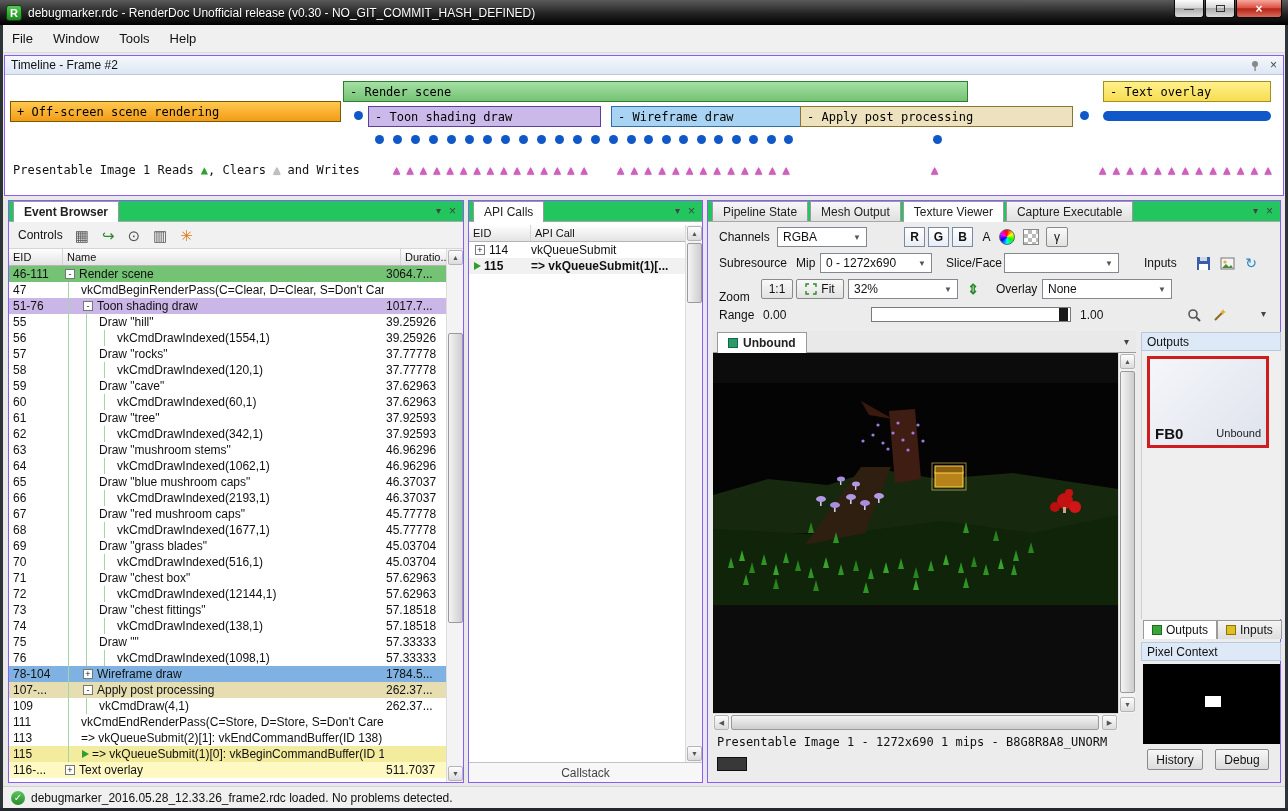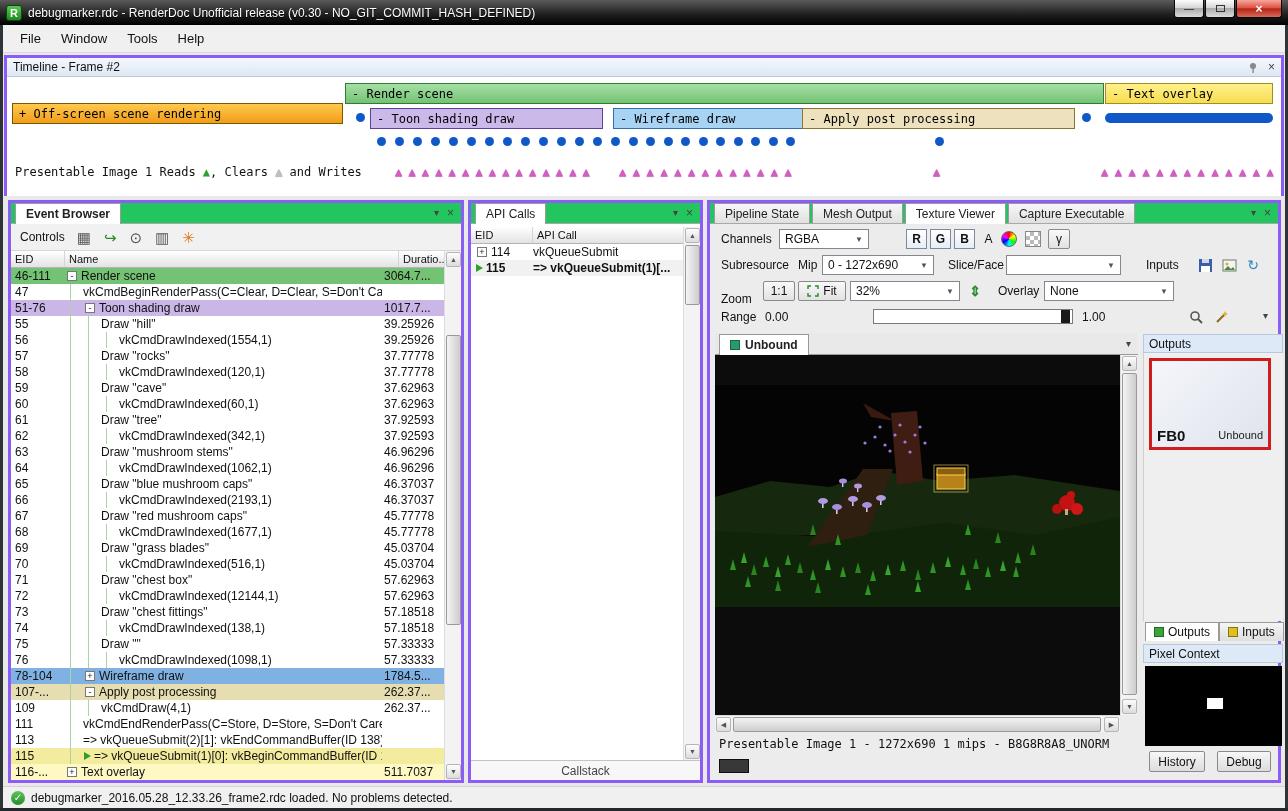--- a/index.html
+++ b/index.html
@@ -11,24 +11,24 @@
 .frame-bottom{position:absolute;left:0;bottom:0;width:1288px;height:3px;background:#24282c;z-index:50;}
 
 .titlebar{position:absolute;left:0;top:0;width:1288px;height:25px;background:linear-gradient(#5a5a5a,#222 55%,#000);display:flex;align-items:center;gap:6px;padding-left:6px;color:#fff;}
 .appicon{width:16px;height:16px;background:linear-gradient(#57c957,#1e8a1e);border:1px solid #0c4a0c;border-radius:3px;color:#fff;font-size:11px;font-weight:bold;display:flex;align-items:center;justify-content:center;flex:none;}
 .title-text{font-size:12px;white-space:nowrap;overflow:hidden;text-shadow:0 1px 1px #000;}
 .wbtns{margin-left:auto;display:flex;margin-right:6px;align-self:flex-start;}
 .wbtn{width:30px;height:18px;border:1px solid #0a0a0a;border-top:none;background:linear-gradient(#fdfdfd,#d6d6d6 45%,#ababab 50%,#dcdcdc);display:flex;align-items:center;justify-content:center;font-size:10px;color:#222;border-radius:0 0 3px 3px;margin-left:1px;}
 .wbtn .maxbox{width:9px;height:7px;border:1px solid #333;}
 .wbtn.close{width:46px;background:linear-gradient(#f6a89e,#de5444 45%,#b52516 52%,#d96a5a);color:#fff;font-size:12px;font-weight:bold;}
 
-.menubar{position:absolute;left:3px;top:25px;width:1282px;height:28px;background:#f0f0f0;border-bottom:1px solid #dadada;display:flex;align-items:center;padding-left:8px;gap:2px;}
+.menubar{position:absolute;left:3px;top:25px;width:1282px;height:28px;background:#f0f0f0;border-bottom:1px solid #dadada;display:flex;align-items:center;gap:2px;}
 .menuitem{padding:4px 9px;font-size:13px;}
 
-.panel{position:absolute;background:#fff;border:3px solid #8b5cf6;}
+.panel{position:absolute;background:#fff;border:1px solid #8b5cf6;}
 .pstrip{height:21px;background:#22c55e;border-bottom:1px solid #a8a8a8;display:flex;align-items:flex-end;}
 .ptabs{display:flex;align-items:flex-end;height:100%;padding-left:2px;}
 .ptab{height:20px;padding:0 10px;font-size:12px;display:flex;align-items:center;gap:5px;background:linear-gradient(#f7f7f7,#e0e0e0);border:1px solid #9a9a9a;border-bottom:none;margin-left:2px;white-space:nowrap;color:#222;}
 .ptab.active{background:#fff;height:21px;margin-bottom:-1px;}
 .ptab.activebold{font-weight:bold;}
 .stripicons{margin-left:auto;display:flex;gap:8px;padding:0 7px;align-items:center;height:100%;color:#444;}
 .gly{font-size:10px;line-height:1;color:#444;}
 .combo{background:#fff;border:1px solid #828790;height:20px;font-size:12px;display:flex;align-items:center;padding:0 5px;position:absolute;}
 .combo .arr{margin-left:auto;font-size:8px;color:#555;padding-left:6px;}
 .btn{position:absolute;background:linear-gradient(#f9f9f9,#e2e2e2);border:1px solid #8a8a8a;border-radius:2px;font-size:12px;display:flex;align-items:center;justify-content:center;gap:4px;height:20px;color:#111;}
@@ -143,21 +143,21 @@
     <span class="hicons">
       <svg width="11" height="11">
           <circle cx="5" cy="4" r="3" fill="#888"></circle>
           <rect x="4.4" y="6" width="1.4" height="5" fill="#888"></rect>
         </svg>
       <span class="gly" style="font-size:12px">×</span>
     </span>
   </div>
   <div class="tl-body">
     <div class="tbar b-off" style="left:5px;width:331px">+ Off-screen scene rendering</div>
-    <div class="tbar b-render" style="left:338px;width:759px">- Render scene</div>
+    <div class="tbar b-render" style="left:338px;width:625px">- Render scene</div>
     <div class="tbar b-ovl" style="left:1098px;width:168px">- Text overlay</div>
     <div class="tbar sub b-toon" style="left:363px;width:233px">- Toon shading draw</div>
     <div class="tbar sub b-wire" style="left:598px;width:195px">- Wireframe draw</div>
     <div class="tbar sub b-post" style="left:795px;width:273px">- Apply post processing</div>
     <div class="tl-pill"></div>
     <div>
         <span class="tl-dot" style="left: 349px; top: 36px;"></span>
         <span class="tl-dot" style="left: 1075px; top: 36px;"></span>
         <span class="tl-dot" style="left: 370px; top: 60px;"></span>
         <span class="tl-dot" style="left: 388px; top: 60px;"></span>

